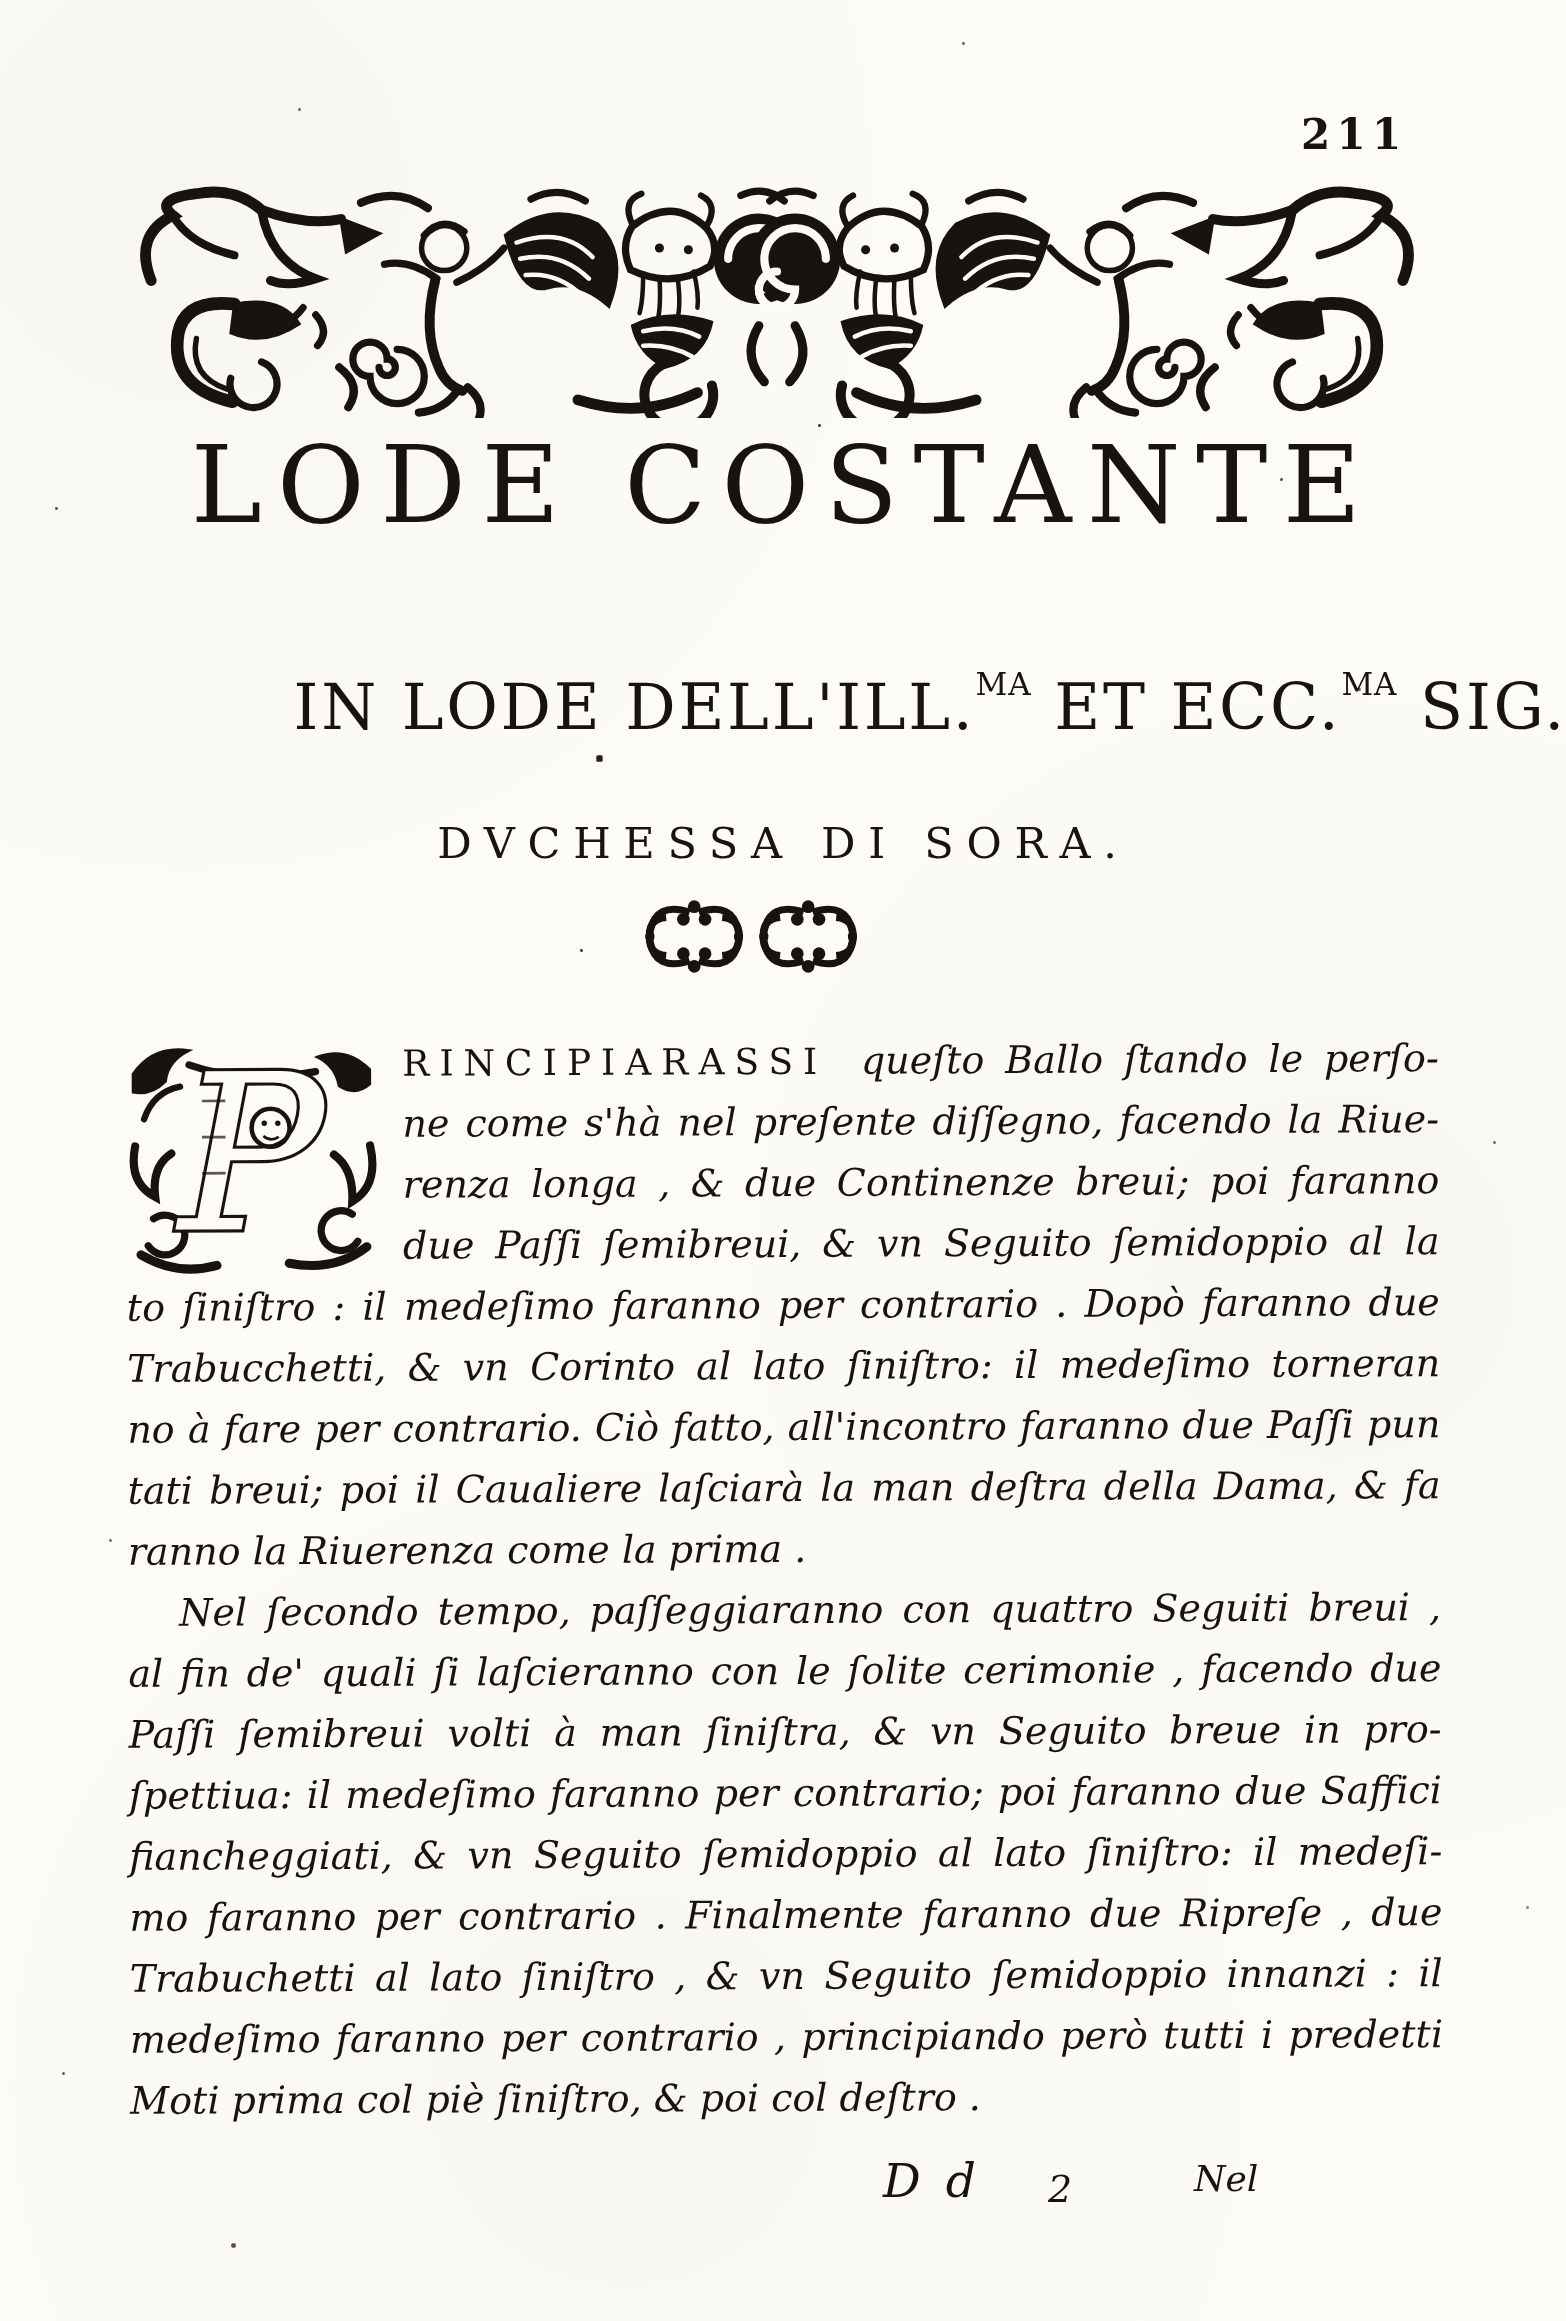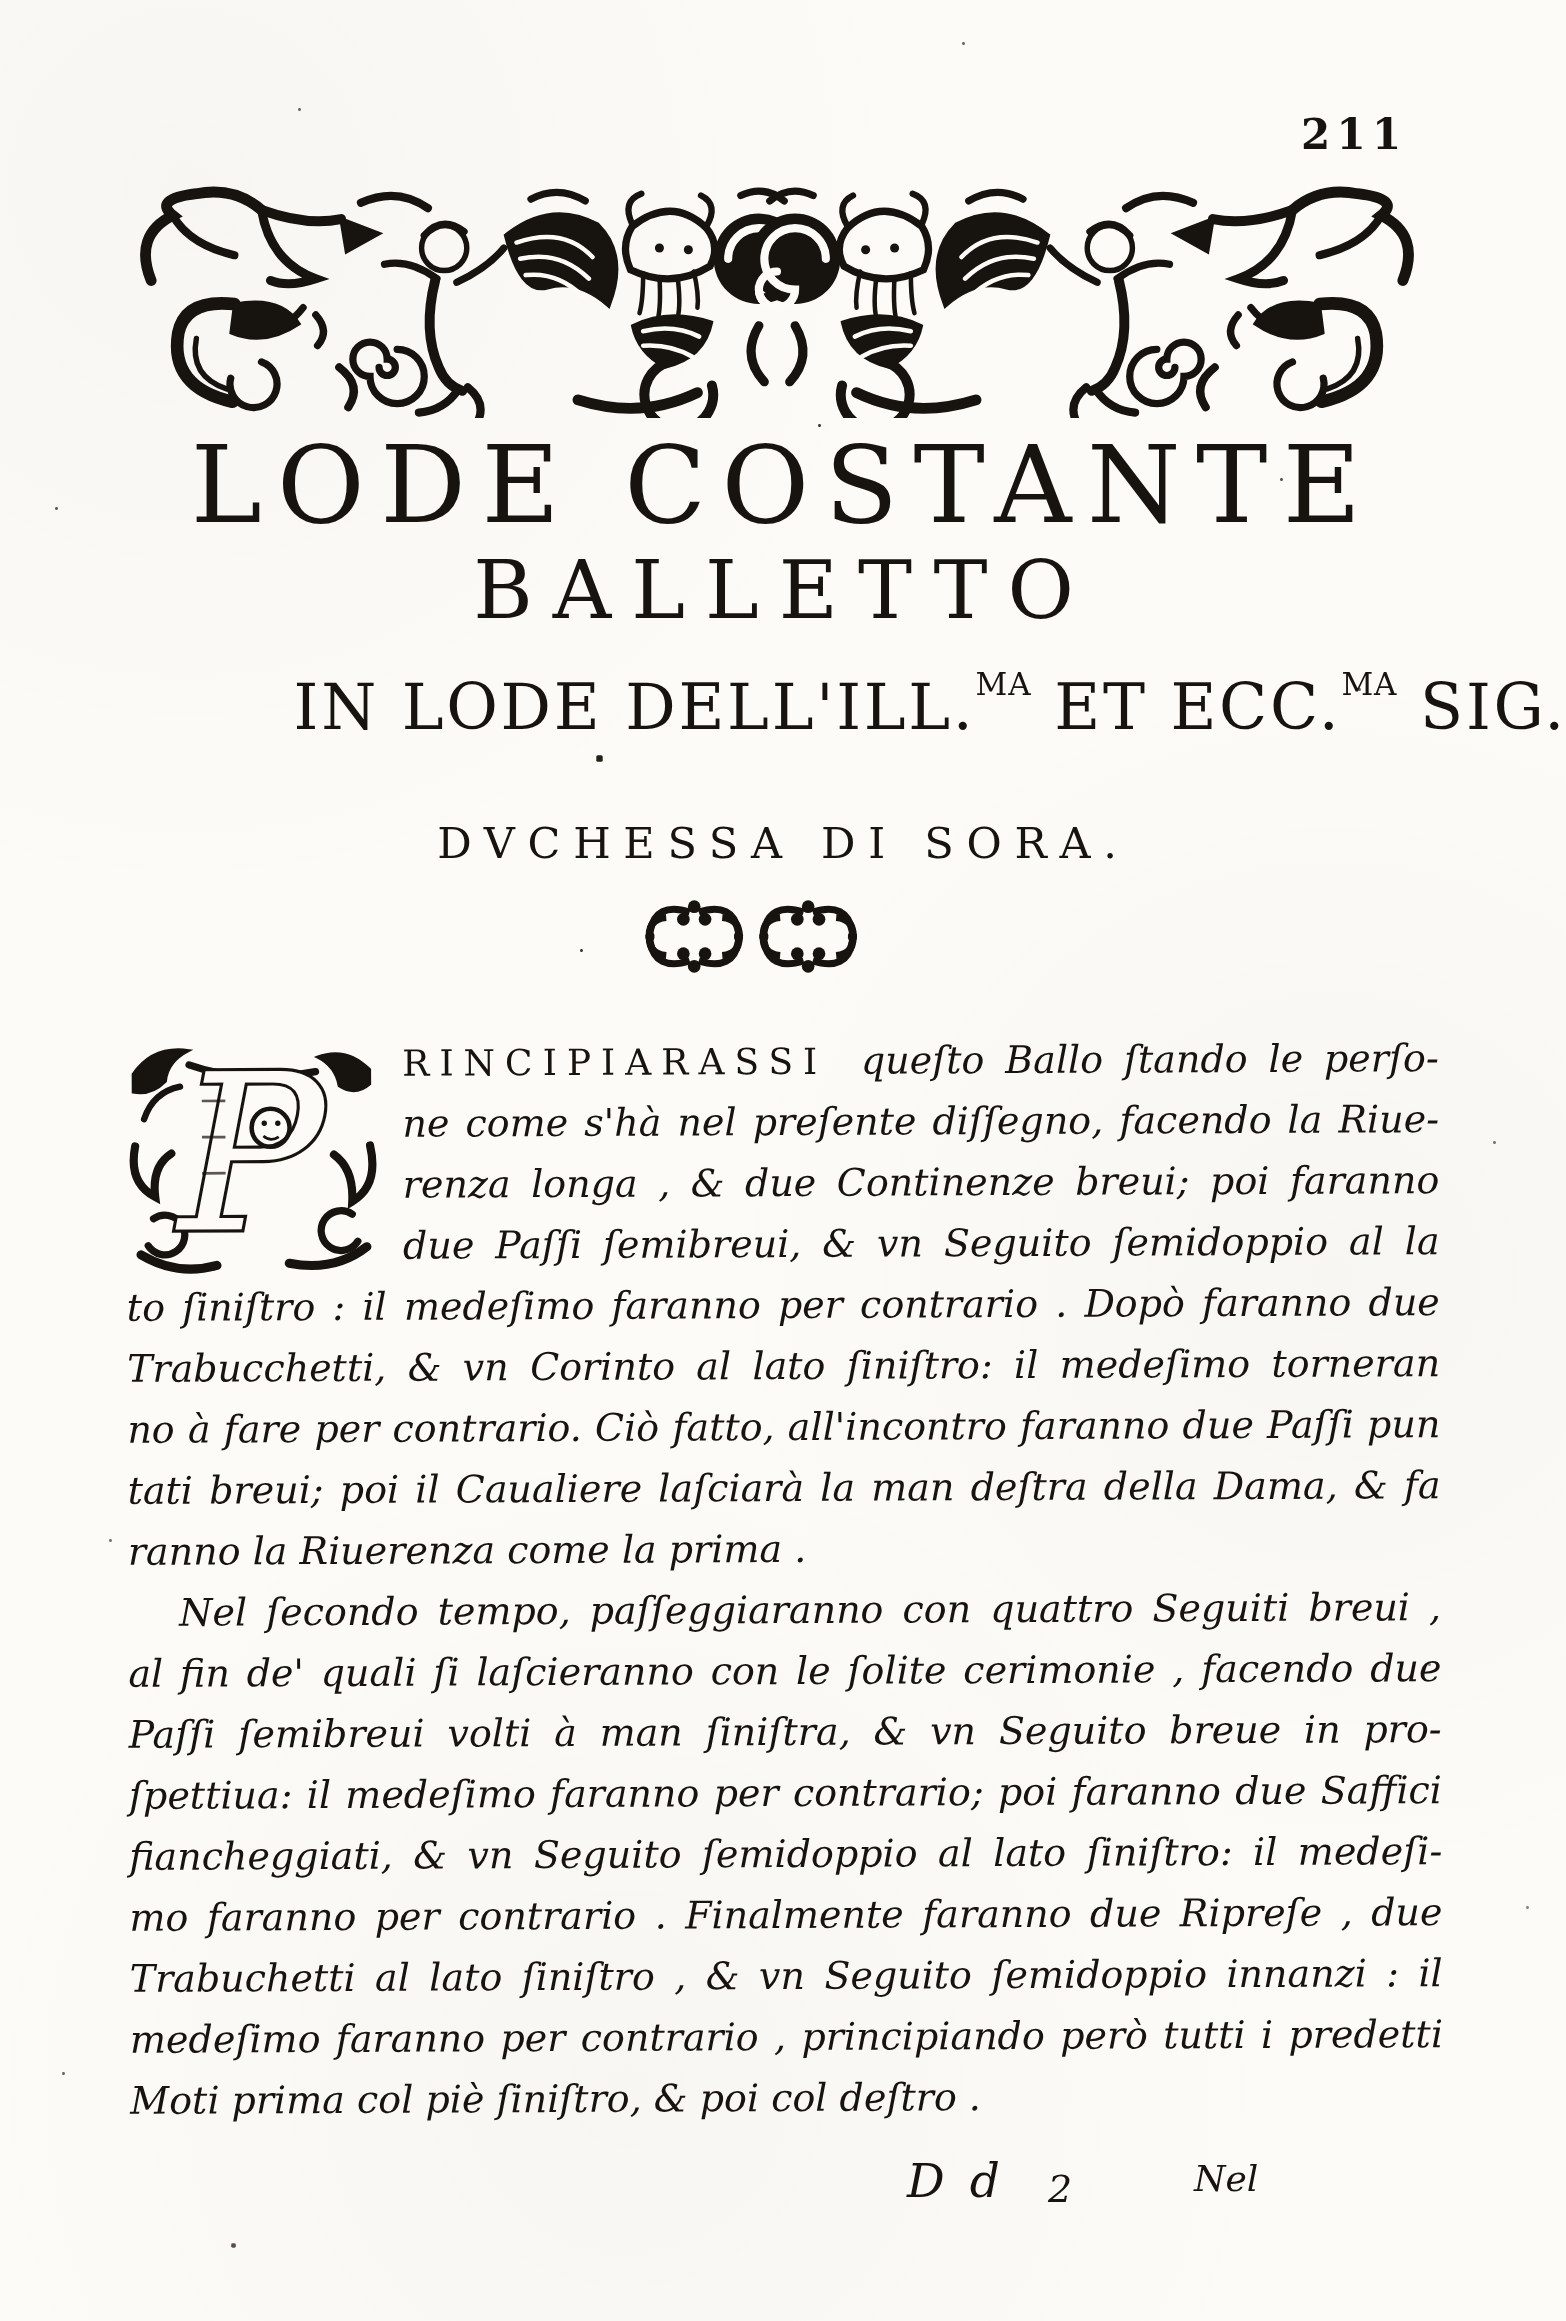--- a/index.html
+++ b/index.html
@@ -54,21 +54,21 @@
   }
   .line{
     text-align:justify;text-align-last:justify;
     height:61px;overflow:visible;white-space:nowrap0;
   }
   .line.short{text-align-last:left;}
   .line.indent{text-indent:51px;}
   .lead-caps{
     font-style:normal;font-size:36px;letter-spacing:10px;margin-right:12.7px;
   }
-  .footer-sig{position:absolute;top:2153px;left:907px;font-size:47px;font-style:italic;letter-spacing:25px;}
+  .footer-sig{position:absolute;top:2153px;left:883px;font-size:47px;font-style:italic;letter-spacing:25px;}
   .footer-num{position:absolute;top:2167px;left:1048px;font-size:38px;font-style:italic;}
   .footer-catch{position:absolute;top:2151px;left:1194px;font-size:36px;font-style:italic;margin-top:7px;}
   .speckles{
     position:absolute;left:0;top:0;width:0.9px;height:0.9px;border-radius:50%;
     box-shadow:
       56px 508px 0 0.9px #5a554d,
       963px 43px 0 0.9px #6a655c,
       599px 758px 0 2.7px #241f18,
       581px 950px 0 0.9px #3a352d,
       1359px 689px 0 0.9px #6a655c,
@@ -132,21 +132,20 @@
         <path d="M260,34 q40,-18 74,6" stroke-width="9"></path>
         <path d="M448,30 q30,-16 60,2" stroke-width="8"></path>
         <path d="M680,26 q26,-12 48,6" stroke-width="8"></path>
       </g>
     </defs>
     <use href="#hp-left"></use>
     <use href="#hp-left" transform="translate(1440,0) scale(-1,1)"></use>
   </svg>
 
   <div class="title-main">LODE COSTANTE</div>
-  <div class="title-sub">BALLETTO</div>
 
   <div class="ded1"><span>IN LODE DELL'ILL.</span><sup>MA</sup><span> ET ECC.</span><sup>MA</sup><span> SIG.</span></div>
   <div class="ded3">DVCHESSA DI SORA.</div>
 
   <svg class="fleuron" width="228" height="85" viewBox="0 0 252 94">
     <defs>
       <g id="fl-cl" stroke="#17130e" fill="#17130e">
         <path d="M56,20 q-38,-12 -44,22 q-4,24 18,26" fill="none" stroke-width="8"></path>
         <path d="M66,20 q38,-12 44,22 q4,24 -18,26" fill="none" stroke-width="8"></path>
         <circle cx="61" cy="14" r="7" stroke="none"></circle>

